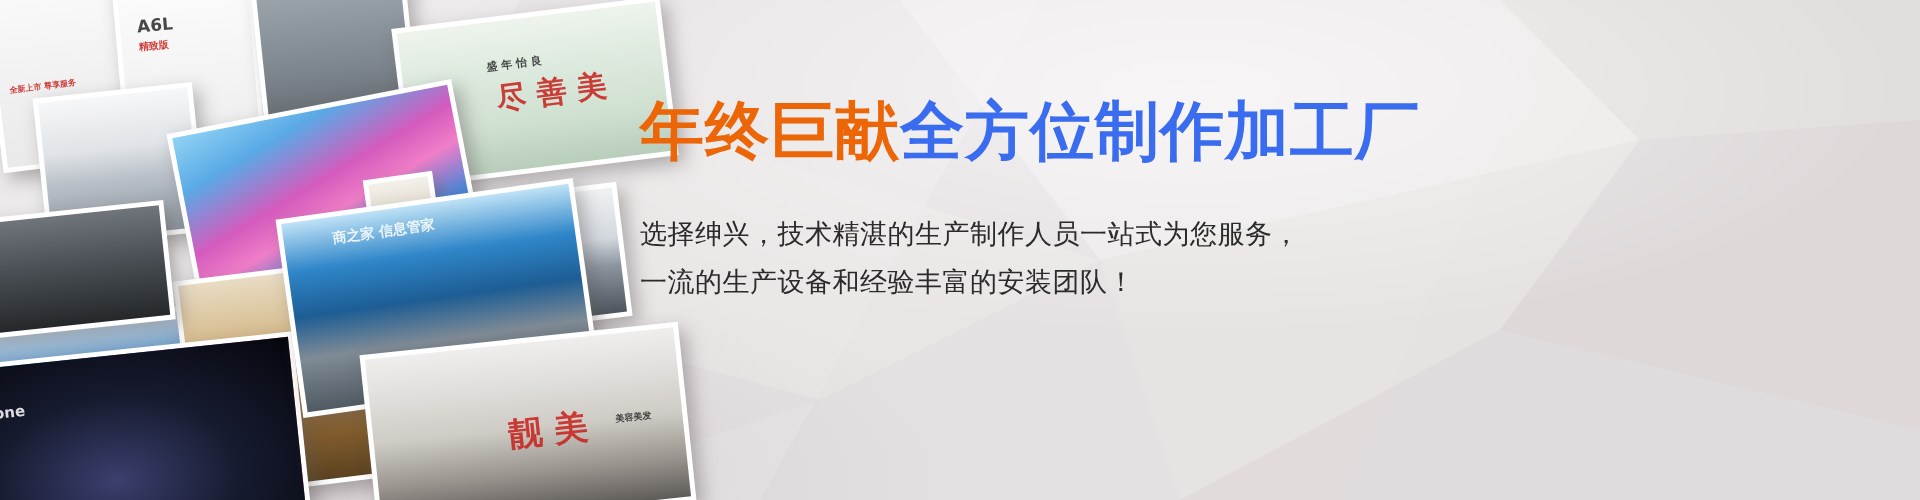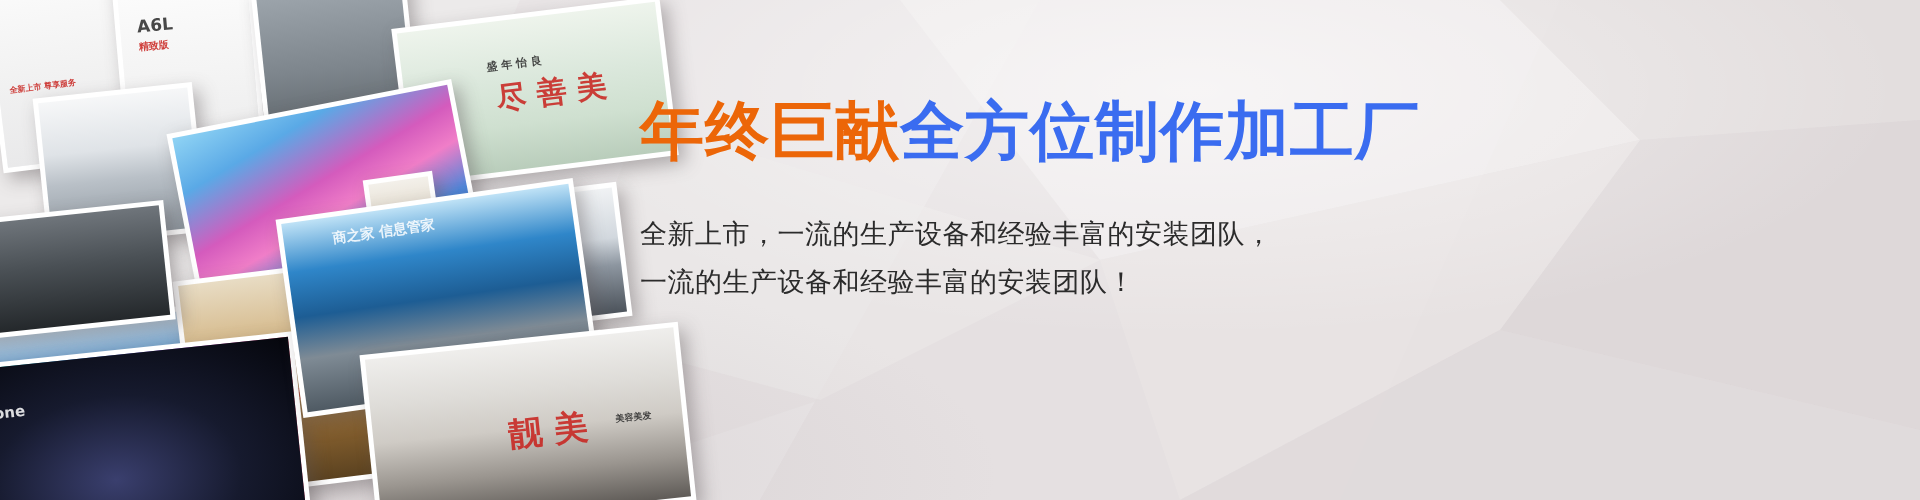--- a/index.html
+++ b/index.html
@@ -213,18 +213,18 @@
       <div class="glyph glyph-red" style="left:140px;top:72px;font-size:34px;">靓 美</div>
       <div class="glyph glyph-dark" style="left:248px;top:84px;font-size:9px;">美容美发</div>
     </div>
 
   </div>
 
   <div id="textblock">
     <h1 id="headline"><span class="orange">年终巨献</span><span class="blue">全方位制作加工厂</span></h1>
 
     <div id="subtitle">
-      <div>全新上市，一流的生产设备和经验丰富的安装团队，</div>
+      <div>选择绅兴，技术精湛的生产制作人员一站式为您服务，</div>
       <div>一流的生产设备和经验丰富的安装团队！</div>
     </div>
   </div>
 
 </div>
 
 </body></html>

